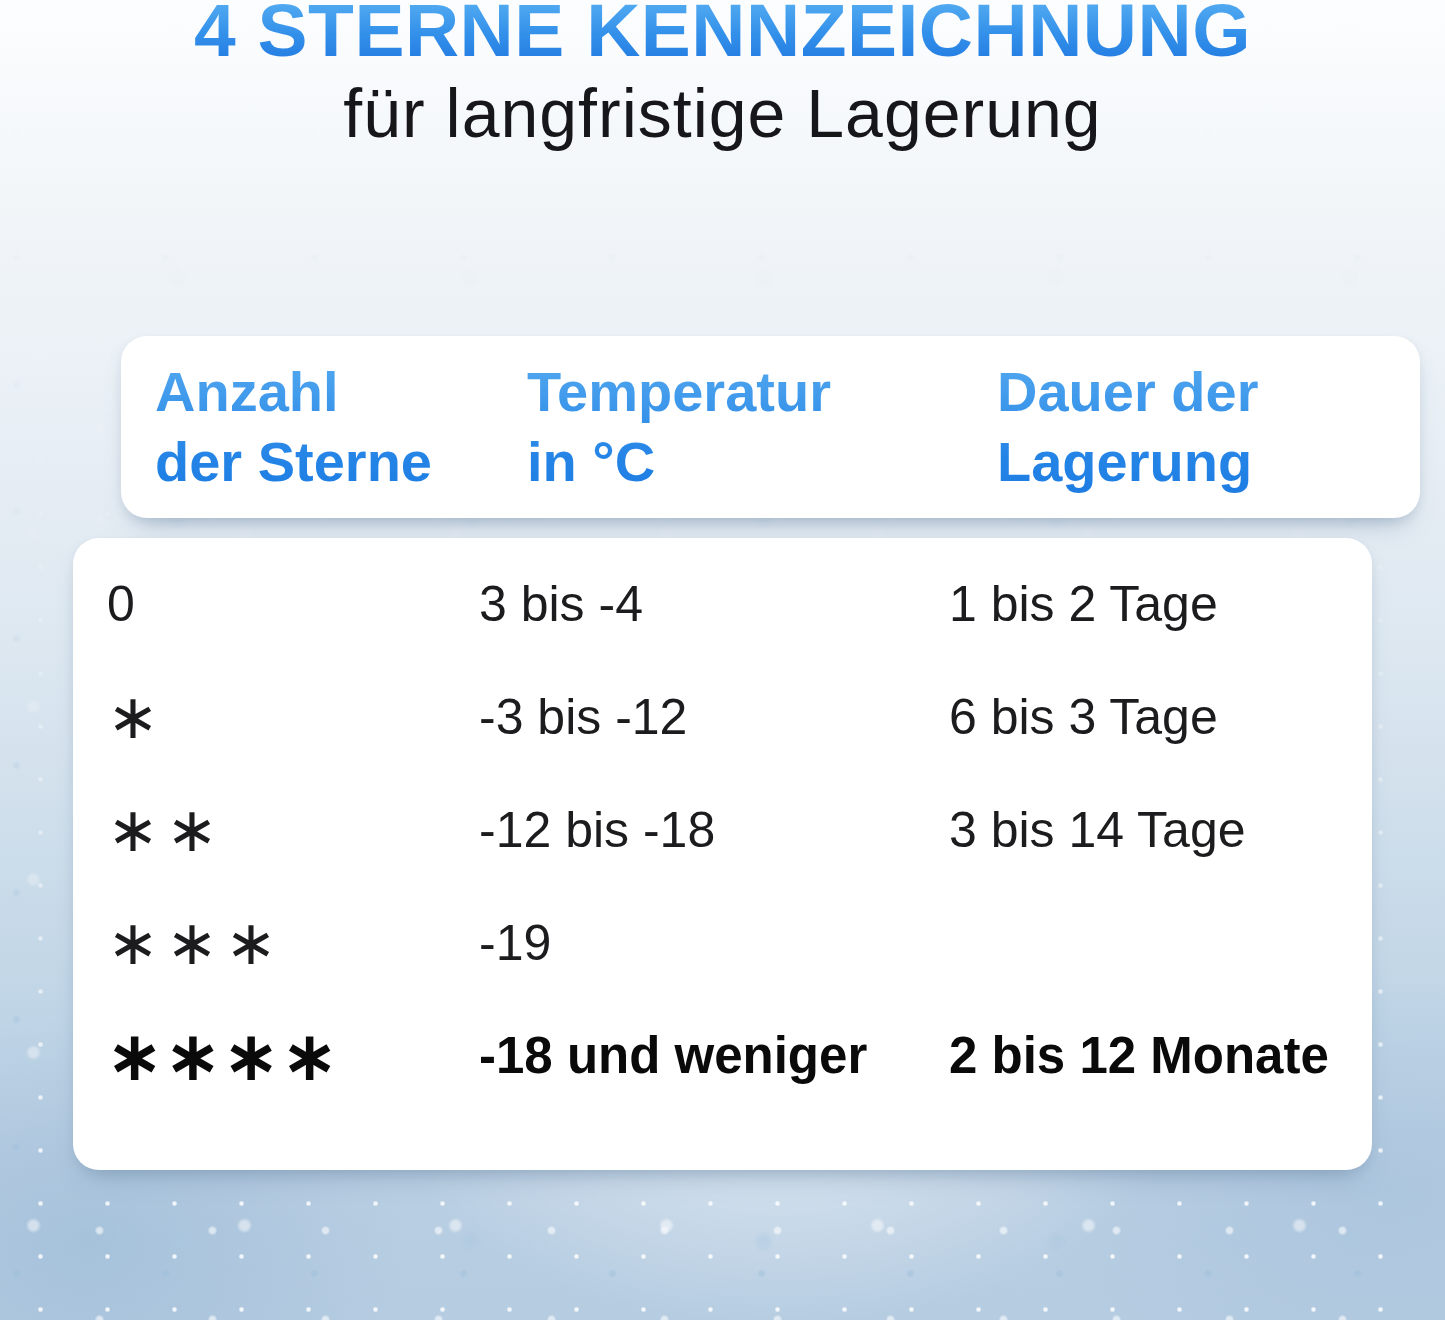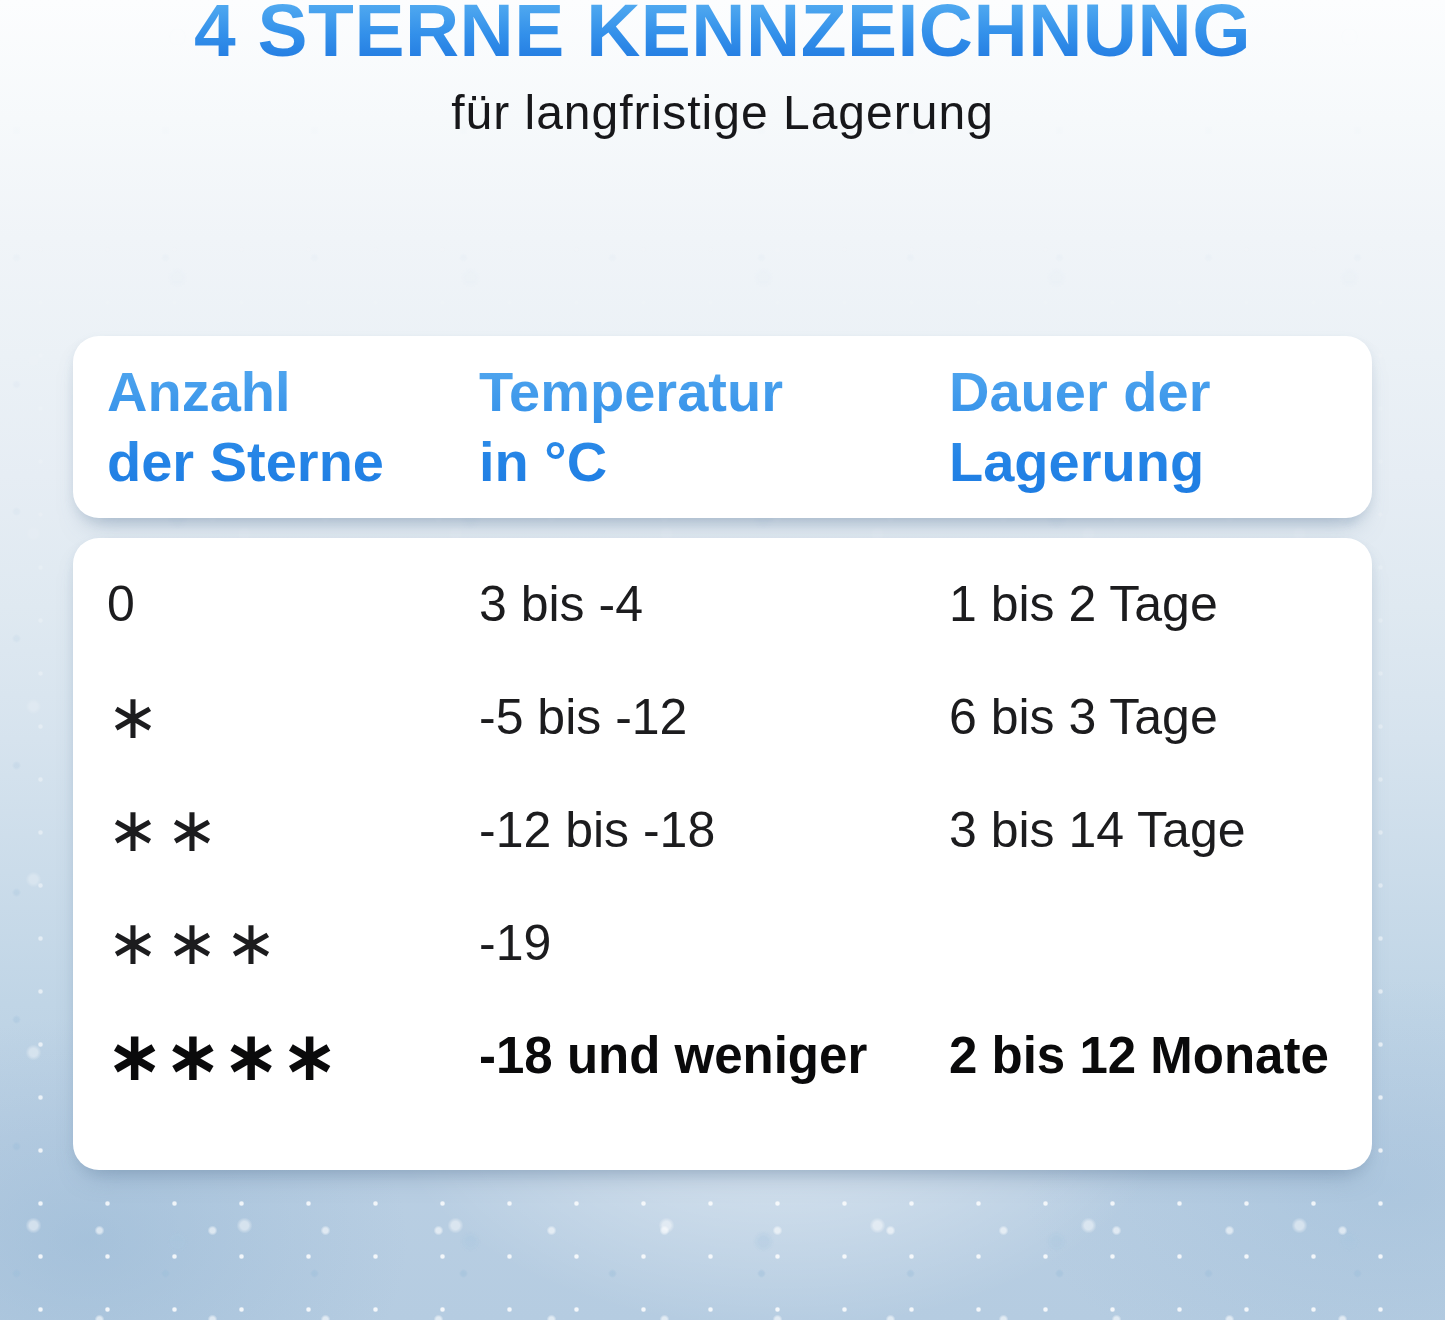--- a/index.html
+++ b/index.html
@@ -35,30 +35,30 @@
   .title-block{position:absolute;top:0;left:0;width:100%;text-align:center;}
   .title{
     margin:-12px 0 0;
     font-size:75px;font-weight:800;letter-spacing:.5px;line-height:84px;
     background:linear-gradient(180deg,#5fb6f3 0%, #3390ea 55%, #1d74de 100%);
     -webkit-background-clip:text;background-clip:text;color:transparent;
     white-space:nowrap;
   }
   .subtitle{
     margin:0;
-    font-size:48px;font-weight:300;line-height:82px;letter-spacing:1px;
+    font-size:68px;font-weight:300;line-height:82px;letter-spacing:1px;
     color:#17171a;white-space:nowrap;
   }
   .card{
     position:absolute;left:73px;width:1299px;background:#ffffff;
     border-radius:26px;box-sizing:border-box;
     box-shadow:0 16px 26px -14px rgba(88,118,150,.50), 0 4px 10px rgba(110,140,170,.14);
   }
   .grid3{display:grid;grid-template-columns:372px 470px 1fr;align-items:center;}
-  .header-card{top:336px;height:182px;padding-left:34px;}
+  .header-card{top:336px;height:182px;padding-left:34px;margin-left:48px;}
   .hcell{
     font-size:56px;font-weight:700;line-height:70px;
     background:linear-gradient(180deg,#54a9ef 0%, #2484e6 72%, #1e7ce2 100%);
     -webkit-background-clip:text;background-clip:text;color:transparent;
     white-space:nowrap;
   }
   .hline{display:block;}
   .body-card{top:538px;height:632px;padding:9px 0 0 34px;}
   .trow{height:113px;font-size:50px;color:#1c1c1e;}
   .cell{white-space:nowrap;}
@@ -93,21 +93,21 @@
   </section>
 
   <section class="card body-card">
     <div class="trow grid3">
       <div class="cell">0</div>
       <div class="cell">3 bis -4</div>
       <div class="cell">1 bis 2 Tage</div>
     </div>
     <div class="trow grid3">
       <div class="cell star-glyphs">∗</div>
-      <div class="cell">-5 bis -12</div>
+      <div class="cell">-3 bis -12</div>
       <div class="cell">6 bis 3 Tage</div>
     </div>
     <div class="trow grid3">
       <div class="cell star-glyphs">∗∗</div>
       <div class="cell">-12 bis -18</div>
       <div class="cell">3 bis 14 Tage</div>
     </div>
     <div class="trow grid3">
       <div class="cell star-glyphs">∗∗∗</div>
       <div class="cell">-19</div>

